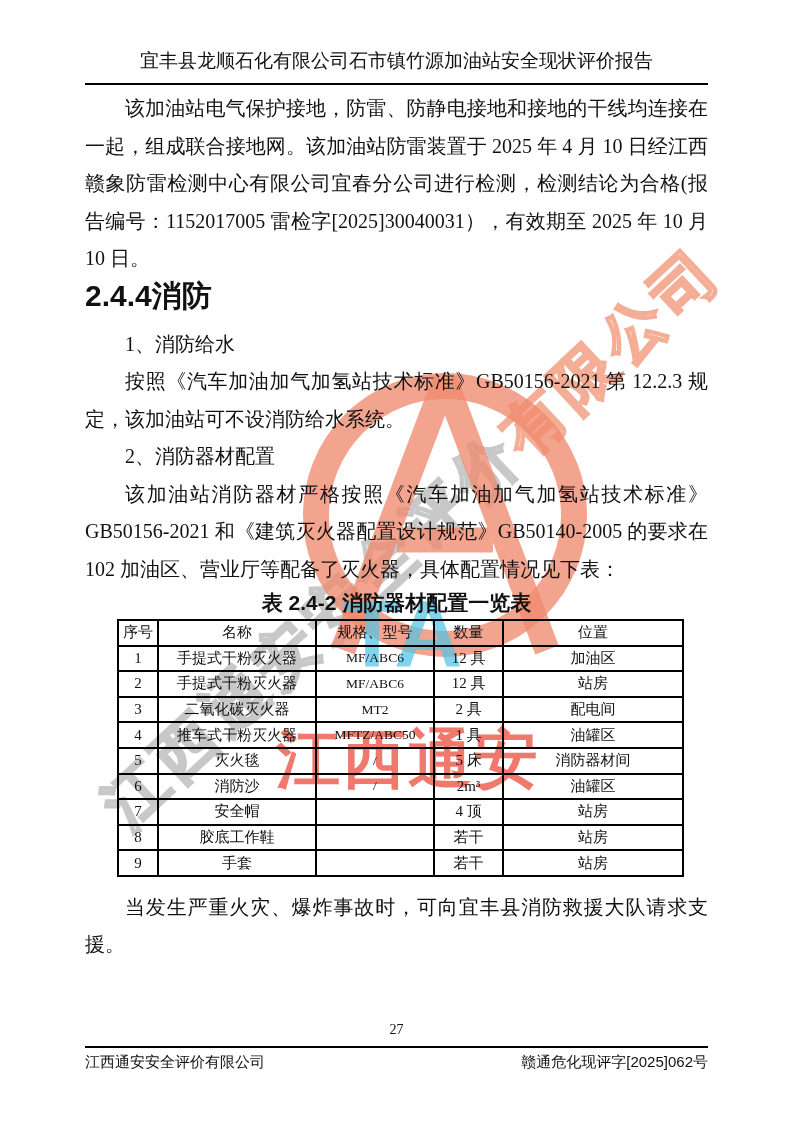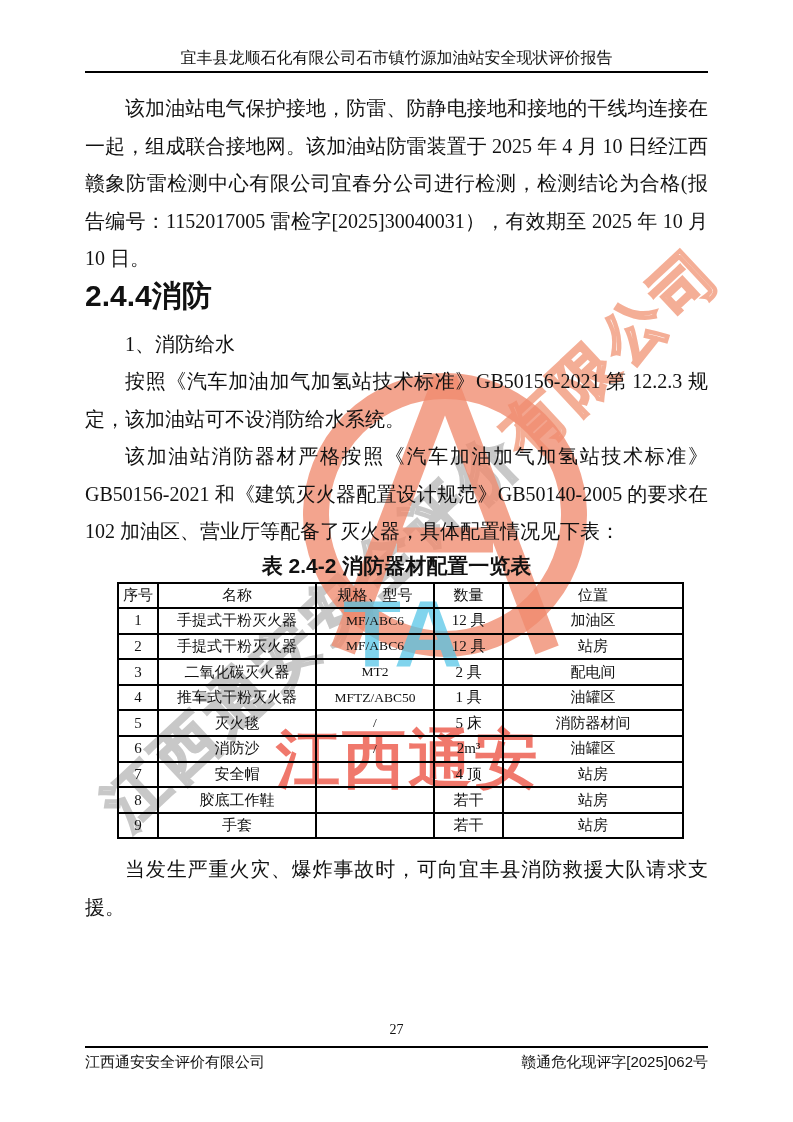--- a/index.html
+++ b/index.html
@@ -14,22 +14,22 @@
   .wm-diagonal span{color:transparent;}
   .wm-char-gray{-webkit-text-stroke:2.5px rgba(145,145,145,0.50);color:rgba(145,145,145,0.12);}
   .wm-char-salmon{-webkit-text-stroke:2.5px rgba(240,140,105,0.70);color:rgba(240,140,105,0.14);}
   .wm-logo{left:285px;top:355px;width:320px;height:320px;}
   .wm-red{left:276px;top:716px;font-family:"Liberation Sans","DejaVu Sans",sans-serif;
        font-weight:bold;font-size:64px;letter-spacing:2px;color:rgba(233,62,45,0.70);}
 
   
   .content{position:relative;z-index:1;}
   .doc-header{position:absolute;top:48px;left:85px;width:623px;text-align:center;
-       font-family:Liberation Sans, sans-serif;font-size:16px;
-       padding-bottom:2px;border-bottom:2px solid #000;}
+       font-family:Liberation Sans, sans-serif;font-size:19px;
+       padding-bottom:9px;border-bottom:2px solid #000;}
   .body{position:absolute;top:90px;left:85px;width:623px;}
   .para{font-size:20px;line-height:37.5px;text-align:justify;margin:0;text-indent:2em;font-family:Liberation Serif, serif;}
   .sec-heading{font-family:"Liberation Sans","DejaVu Sans",sans-serif;font-weight:bold;
        font-size:30px;line-height:28px;margin:4px 0 16px 0;}
   .sub-item{font-size:20px;line-height:37.5px;margin:0;text-indent:2em;}
   .tbl-caption{font-family:"Liberation Sans","DejaVu Sans",sans-serif;font-weight:bold;
        font-size:21px;line-height:26px;text-align:center;margin:2px 0 3px 0;}
   table.fire{border-collapse:collapse;margin-left:32px;width:565px;table-layout:fixed;}
   table.fire th,table.fire td{border:2px solid #000;height:23.6px;padding:0 2px;
        font-size:15px;font-weight:normal;text-align:center;vertical-align:middle;
@@ -65,20 +65,21 @@
 
     <div class="body">
       <p class="para">该加油站电气保护接地，防雷、防静电接地和接地的干线均连接在一起，组成联合接地网。该加油站防雷装置于 2025 年 4 月 10 日经江西赣象防雷检测中心有限公司宜春分公司进行检测，检测结论为合格(报告编号：1152017005 雷检字[2025]30040031），有效期至 2025 年 10 月 10 日。</p>
 
       <div class="sec-heading">2.4.4消防</div>
 
       <p class="sub-item">1、消防给水</p>
 
       <p class="para">按照《汽车加油加气加氢站技术标准》GB50156-2021 第 12.2.3 规定，该加油站可不设消防给水系统。</p>
 
+      <p class="sub-item">2、消防器材配置</p>
 
       <p class="para">该加油站消防器材严格按照《汽车加油加气加氢站技术标准》GB50156-2021 和《建筑灭火器配置设计规范》GB50140-2005 的要求在 102 加油区、营业厅等配备了灭火器，具体配置情况见下表：</p>
 
       <div class="tbl-caption">表 2.4-2 消防器材配置一览表</div>
 
       <table class="fire">
         <colgroup>
             <col style="width: 40px;">
             <col style="width: 158px;">
             <col style="width: 118px;">

